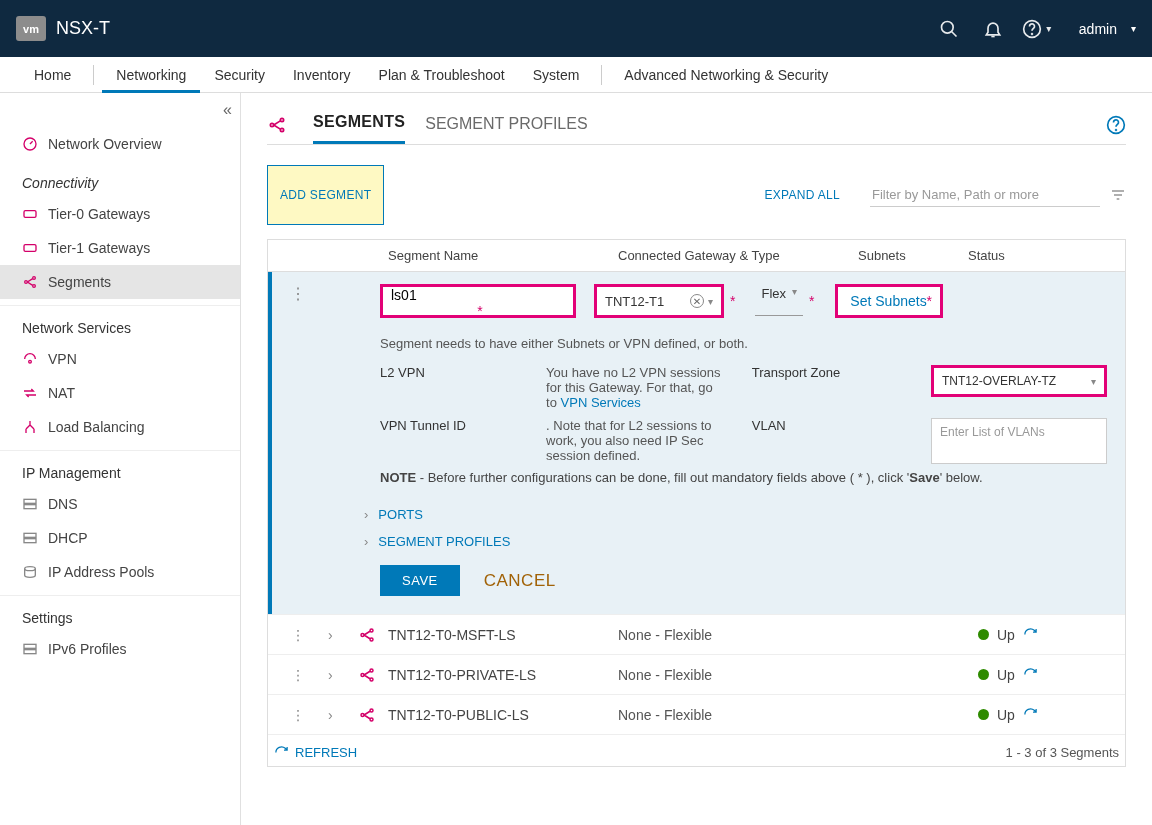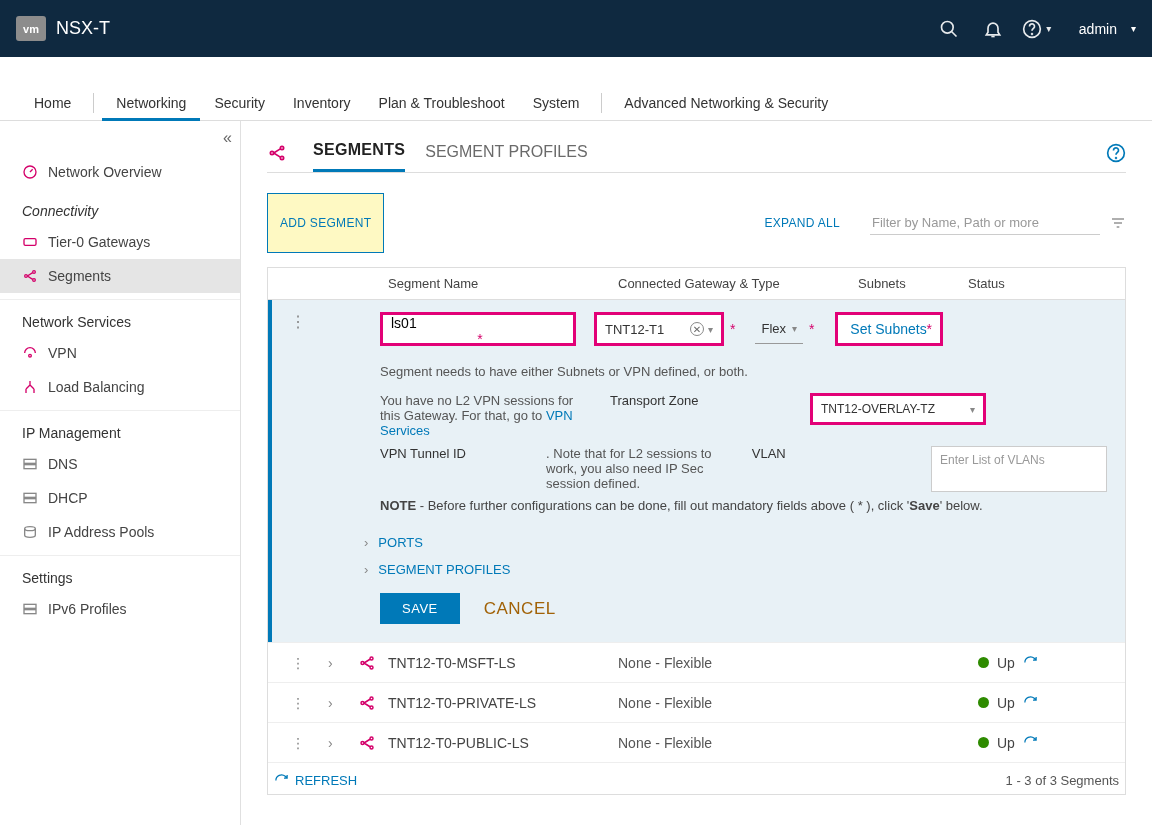--- a/index.html
+++ b/index.html
@@ -8,21 +8,21 @@
   
   .header { height: 57px; background: #0f2940; display: flex; align-items: center; padding: 0 16px; color: #fff; }
   .logo-box { width: 30px; height: 25px; background: #8c8c8c; border-radius: 3px; display: flex; align-items: center; justify-content: center; font-size: 11px; font-weight: bold; margin-right: 10px; }
   .product-name { font-size: 18px; font-weight: 400; }
   .header-spacer { flex: 1; }
   .header-icon { width: 32px; height: 32px; display: flex; align-items: center; justify-content: center; margin: 0 6px; cursor: pointer; color: #fff; opacity: .9; }
   .header-user { margin-left: 20px; font-size: 14px; display:flex; align-items:center; gap:14px; cursor:pointer;}
   svg { display:block; }
 
   
-  .navbar { height: 36px; border-bottom: 1px solid #ddd; display: flex; align-items: center; padding: 0 20px; font-size: 14px; color:#333;margin-top:28px; }
+  .navbar { height: 36px; border-bottom: 1px solid #ddd; display: flex; align-items: center; padding: 0 20px; font-size: 14px; color:#333; }
   .nav-item { padding: 0 14px; height: 36px; line-height: 36px; cursor: pointer; }
   .nav-item.active { border-bottom: 3px solid #0079b8; color:#333; font-weight:500; }
   .nav-divider { width:1px; height:20px; background:#ccc; margin:0 8px;}
 
   
   .body-wrap { display: flex; height: calc(825px - 57px - 36px); }
   .sidebar { width: 241px; border-right: 1px solid #e0e0e0; height:100%; overflow:auto; position:relative;}
   .collapse-btn { position:absolute; right:8px; top:8px; cursor:pointer; color:#666;}
   .sidebar-pad { height:34px;}
   .side-item { height: 34px; display: flex; align-items: center; padding-left: 22px; font-size: 14px; color:#444; cursor: pointer; gap:10px;}
@@ -59,21 +59,21 @@
   .edit-row { border-left:4px solid #0079b8; background:#e8f1f6; padding:12px 18px 18px 18px;}
   .edit-inner { margin-left:90px; }
   .edit-line1 { display:flex; align-items:center; gap:18px; }
   .ellipsis { position:absolute; margin-left:-90px; margin-top:0px; color:#888; cursor:pointer; font-size:16px; letter-spacing:1px;}
   .field-box { border:3px solid #e20177; background:#fff; display:flex; align-items:center; height:34px;}
   .seg-name-box { width:196px; padding:0 8px;flex-direction:column;}
   .seg-name-box input{ border:none; width:100%; font-size:14px; outline:none;}
   .star{ color:#d4006a; font-size:14px; margin-left:6px; margin-right:2px;}
   .gw-box { width:130px; padding:0 8px; justify-content:space-between; font-size:13px;}
   .clear-x { border:1px solid #888; border-radius:50%; width:14px; height:14px; font-size:10px; display:flex; align-items:center; justify-content:center; color:#666; cursor:pointer;}
-  .flex-dd { border-bottom:1px solid #999; height:30px; display:flex; align-items:center; padding:0 6px; font-size:13px; gap:6px;}
+  .flex-dd { border-bottom:1px solid #999; height:30px; display:flex; align-items:flex-start; padding:0 6px; font-size:13px; gap:6px;}
   .setsub-box { width:108px; justify-content:center; color:#0079b8; font-size:14px; cursor:pointer;}
   .hintline{ font-size:13px; color:#555; margin:18px 0 14px;}
 
   .grid2 { display:flex; gap:30px; font-size:13px; }
   .colL { width:155px; color:#333;}
   .colM { width:200px; color:#555;}
   .colR1 { width:170px; color:#333;}
   .tz-box { border:3px solid #e20177; background:#fff; height:32px; width:176px; display:flex; align-items:center; justify-content:space-between; padding:0 8px; font-size:12px;}
   .link{ color:#0079b8; cursor:pointer;}
   .row2 { display:flex; gap:30px; font-size:13px; margin-top:8px;}
@@ -165,20 +165,28 @@
     </div>
     <div class="side-group first">Connectivity</div>
     <div class="side-item">
       <span class="side-icon pink">
           <svg width="16" height="16" viewBox="0 0 24 24" fill="none" stroke-width="2">
             <rect x="3" y="7" width="18" height="10" rx="2"></rect>
           </svg>
         </span>
       <span>Tier-0 Gateways</span>
     </div>
+    <div class="side-item">
+      <span class="side-icon pink">
+          <svg width="16" height="16" viewBox="0 0 24 24" fill="none" stroke-width="2">
+            <rect x="3" y="7" width="18" height="10" rx="2"></rect>
+          </svg>
+        </span>
+      <span>Tier-1 Gateways</span>
+    </div>
     <div class="side-item active">
       <span class="side-icon pink">
           <svg width="16" height="16" viewBox="0 0 24 24" fill="none" stroke-width="2">
             <circle cx="6" cy="12" r="2"></circle>
             <circle cx="18" cy="6" r="2"></circle>
             <circle cx="18" cy="18" r="2"></circle>
             <path d="M8 12l8-5M8 12l8 5"></path>
           </svg>
         </span>
       <span>Segments</span>
@@ -186,20 +194,28 @@
 
     <div class="side-group">Network Services</div>
     <div class="side-item">
         <span class="side-icon pink">
           <svg width="16" height="16" viewBox="0 0 24 24" fill="none" stroke-width="2">
             <path d="M4 12a8 8 0 0116 0"></path>
             <circle cx="12" cy="16" r="2"></circle>
           </svg>
         </span>
         <span>VPN</span>
+      </div>
+    <div class="side-item">
+        <span class="side-icon pink">
+          <svg width="16" height="16" viewBox="0 0 24 24" fill="none" stroke-width="2">
+            <path d="M3 9h14l-3-3M21 15H7l3 3"></path>
+          </svg>
+        </span>
+        <span>NAT</span>
       </div>
     <div class="side-item">
         <span class="side-icon pink">
           <svg width="16" height="16" viewBox="0 0 24 24" fill="none" stroke-width="2">
             <path d="M12 3v6M12 9l-6 6M12 9l6 6M6 15v6M18 15v6"></path>
           </svg>
         </span>
         <span>Load Balancing</span>
       </div>
 
@@ -316,20 +332,21 @@
               <div class="field-box setsub-box">
                 <span>Set Subnets</span>
               </div>
               <span class="star" style="margin-left:-16px;position:relative;">*</span>
             </div>
           </div>
 
           <div class="hintline">Segment needs to have either Subnets or VPN defined, or both.</div>
 
           <div class="grid2">
+            <div class="colL">L2 VPN</div>
             <div class="colM">
               <span>You have no L2 VPN sessions for this Gateway. For that, go to </span><span class="link">VPN Services</span>
             </div>
             <div class="colR1">Transport Zone</div>
             <div>
               <div class="tz-box">
                 <span>TNT12-OVERLAY-TZ</span>
                 <span class="chev">▾</span>
               </div>
             </div>

